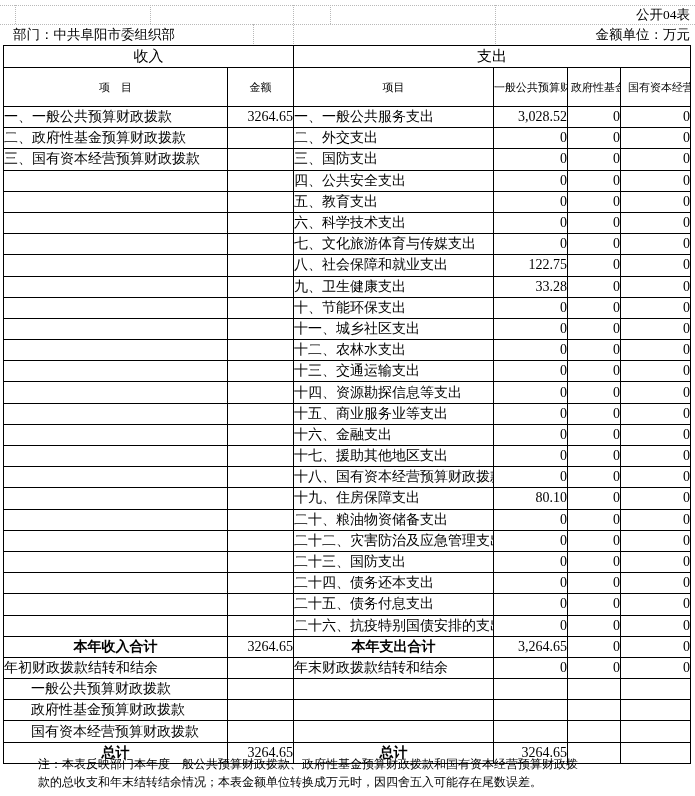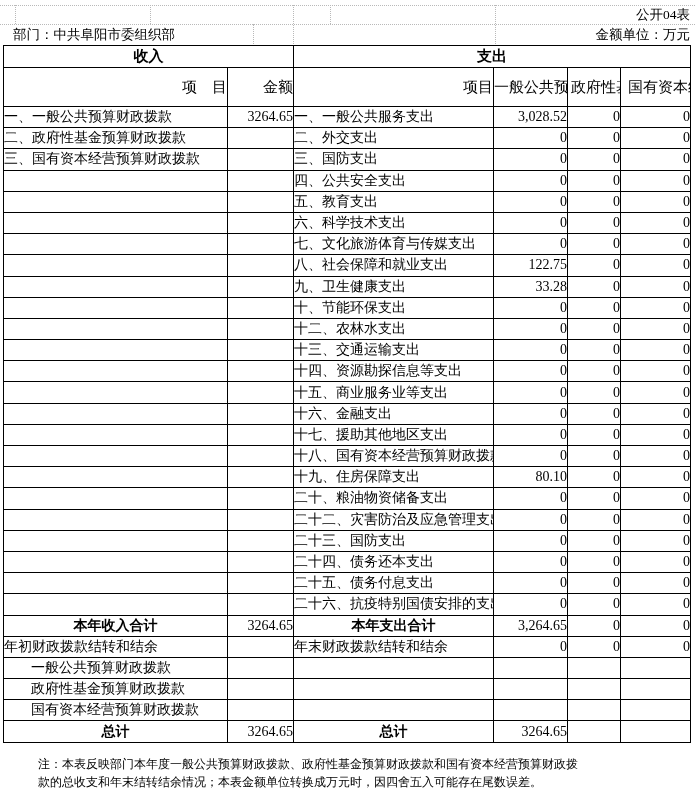--- a/index.html
+++ b/index.html
@@ -21,24 +21,24 @@
   
   table.budget{
     position:absolute;left:3px;top:45px;width:687px;
     border-collapse:collapse;table-layout:fixed;
     font-size:14px;
   }
   table.budget th,table.budget td{
     border:1px solid #000;overflow:hidden;white-space:nowrap;
     font-weight:normal;padding:0;vertical-align:middle;
   }
-  tr.hrow1 th{height:21px;font-size:15px;text-align:center;font-weight:bold;}
+  tr.hrow1 th{height:21px;font-size:15px;text-align:center;}
   th.inc-h{padding-left:64px;}
   th.exp-h{padding-left:54px;}
-  tr.hrow2 th{height:38px;font-size:15px;text-align:right;}
+  tr.hrow2 th{height:38px;font-size:11px;text-align:center;}
   th.small-h{font-size:11px;line-height:13px;white-space:normal;padding:0 8px;}
   th.small-h.tight{padding:0 3px;}
   th.small-h.mid{padding:0 7px;}
   tbody td{height:20.19px;line-height:20px;}
   td.label{text-align:left;padding-left:9px;}
   td.label.indent{padding-left:27px;}
   td.label.bold-center{text-align:center;font-weight:bold;padding-left:0;margin-top:48px;}
   td.num{text-align:right;padding-right:7px;}
 
   
@@ -164,20 +164,28 @@
           <td class="label "></td>
           <td class="num"></td>
           <td class="label ">十、节能环保支出</td>
           <td class="num">0</td>
           <td class="num">0</td>
           <td class="num">0</td>
         </tr>
         <tr>
           <td class="label "></td>
           <td class="num"></td>
+          <td class="label ">十一、城乡社区支出</td>
+          <td class="num">0</td>
+          <td class="num">0</td>
+          <td class="num">0</td>
+        </tr>
+        <tr>
+          <td class="label "></td>
+          <td class="num"></td>
           <td class="label ">十二、农林水支出</td>
           <td class="num">0</td>
           <td class="num">0</td>
           <td class="num">0</td>
         </tr>
         <tr>
           <td class="label "></td>
           <td class="num"></td>
           <td class="label ">十三、交通运输支出</td>
           <td class="num">0</td>

